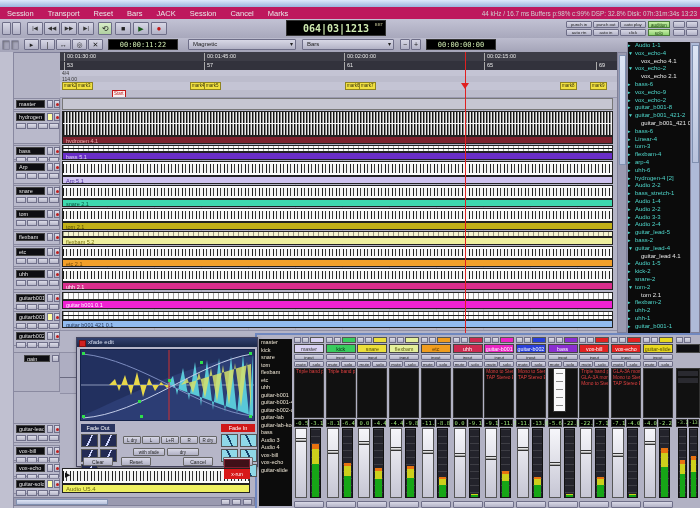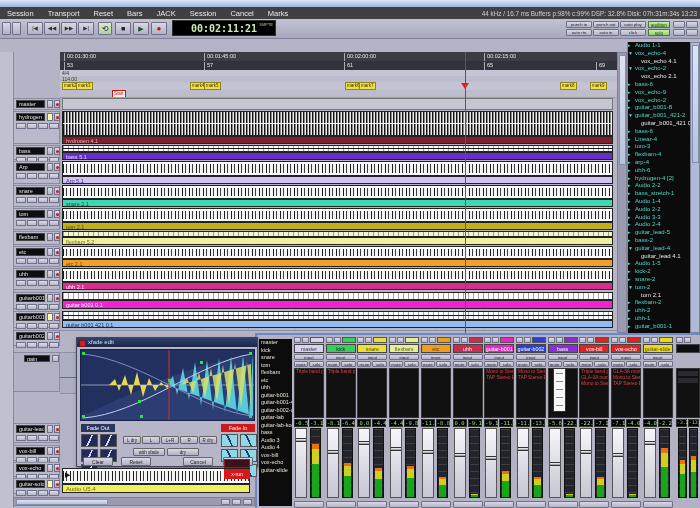--- a/index.html
+++ b/index.html
@@ -10,21 +10,21 @@
   .btn{position:absolute;background:linear-gradient(#d8d8e6,#b2b2c6);
        border:1px solid #6e6e88;border-radius:1px;box-sizing:border-box;
        font-size:5px;color:#222;text-align:center;overflow:hidden;}
   .sunken{background:#a4a4b8;border:1px solid #8a8aa0;box-shadow:inset 1px 1px 2px rgba(0,0,0,.3);}
   .namebtn{position:absolute;background:#0e0e12;color:#e6e6e6;border:1px solid #444;
        font-size:5.5px;line-height:7px;padding-left:2px;box-sizing:border-box;white-space:nowrap;overflow:hidden;}
   .clock{position:absolute;background:#000;color:#cfeab0;border:1px solid #333;
        font-family:"DejaVu Sans Mono",monospace;display:flex;align-items:center;justify-content:center;box-sizing:border-box;}
   .clockunit{position:absolute;color:#8a8a6a;font-size:4px;right:2px;top:1px;font-family:"Liberation Sans",sans-serif;}
   #titlebar{left:0;top:0;width:700px;height:7px;background:linear-gradient(#dce8fa,#9cb4dc);border-bottom:1px solid #7a8cb0;}
-  #menubar{left:0;top:7px;width:700px;height:12px;background:#404040;display:flex;align-items:center;}
+  #menubar{left:0;top:7px;width:700px;height:12px;background:#be185d;display:flex;align-items:center;}
   .menu-item{color:#e8e8e8;font-size:7.5px;padding:0 7px;}
   #menustatus{position:absolute;right:3px;top:0;height:12px;display:flex;align-items:center;color:#d0d0d0;font-size:6.3px;}
   #toolbar1{left:0;top:19px;width:700px;height:19px;background:linear-gradient(#c2c2d4,#a8a8bc);border-bottom:1px solid #80809a;}
   #toolbar2{left:0;top:38px;width:700px;height:14px;background:linear-gradient(#bcbcce,#a4a4b8);border-bottom:1px solid #80809a;}
   .ruler{position:absolute;left:60px;width:557px;color:#e8e8e8;font-size:5.5px;overflow:hidden;}
   .tick{position:absolute;top:1px;border-left:1px solid #aaa;padding-left:2px;height:100%;}
   .rname{position:absolute;right:2px;color:#77778c;font-size:5px;text-align:right;width:44px;}
   .marker{position:absolute;background:#f0e040;border:1px solid #908420;color:#3a3410;
        font-size:4.5px;line-height:6px;padding:0 1px;white-space:nowrap;}
   .lane{position:absolute;left:60px;width:557px;background:#b5b5c7;border-bottom:1px solid #9090a6;
@@ -91,33 +91,48 @@
       <div class="btn" style="left: 2px; top: 3px; width: 9px; height: 13px;"></div>
       <div class="btn" style="left: 12px; top: 3px; width: 9px; height: 13px;"></div>
       <div class="btn" style="left: 27px; top: 3px; width: 16px; height: 13px; font-size: 5.5px; line-height: 11px; color: rgb(51, 51, 51);">|◀</div>
       <div class="btn" style="left: 44px; top: 3px; width: 16px; height: 13px; font-size: 5.5px; line-height: 11px; color: rgb(51, 51, 51);">◀◀</div>
       <div class="btn" style="left: 61px; top: 3px; width: 16px; height: 13px; font-size: 5.5px; line-height: 11px; color: rgb(51, 51, 51);">▶▶</div>
       <div class="btn" style="left: 78px; top: 3px; width: 16px; height: 13px; font-size: 5.5px; line-height: 11px; color: rgb(51, 51, 51);">▶|</div>
       <div class="btn" style="left: 98px; top: 3px; width: 14px; height: 13px; font-size: 8px; line-height: 11px; background: linear-gradient(rgb(216, 236, 200), rgb(176, 208, 160));">⟲</div>
       <div class="btn" style="left: 115px; top: 3px; width: 16px; height: 13px; font-size: 7px; line-height: 12px;">■</div>
       <div class="btn" style="left: 133px; top: 3px; width: 16px; height: 13px; font-size: 7px; line-height: 12px; color: rgb(26, 90, 26);">▶</div>
       <div class="btn" style="left: 151px; top: 3px; width: 16px; height: 13px; font-size: 8px; line-height: 12px; color: rgb(192, 24, 24);">●</div>
-      <div class="clock" style="left: 172px; top: 1px; width: 104px; height: 16px; font-size: 10px; font-weight: bold;">00:02:11:21<div class="clockunit">SMPTE</div></div>
+      <div class="clock" style="left: 286px; top: 1px; width: 100px; height: 16px; font-size: 10px; font-weight: bold;">064|03|1213<div class="clockunit">BBT</div></div>
       <div class="btn" style="left: 566px; top: 2px; width: 26px; height: 7px; font-size: 4.3px; line-height: 6px;">punch in</div>
       <div class="btn" style="left: 593px; top: 2px; width: 26px; height: 7px; font-size: 4.3px; line-height: 6px;">punch out</div>
       <div class="btn" style="left: 620px; top: 2px; width: 26px; height: 7px; font-size: 4.3px; line-height: 6px;">auto play</div>
       <div class="btn" style="left: 566px; top: 10px; width: 26px; height: 7px; font-size: 4.3px; line-height: 6px;">auto rtn</div>
       <div class="btn" style="left: 593px; top: 10px; width: 26px; height: 7px; font-size: 4.3px; line-height: 6px;">auto in</div>
       <div class="btn" style="left: 620px; top: 10px; width: 26px; height: 7px; font-size: 4.3px; line-height: 6px;">click</div>
       <div class="lamp" style="left: 648px; top: 2px; width: 22px; height: 7px; line-height: 7px;">audition</div>
       <div class="lamp" style="left: 648px; top: 10px; width: 22px; height: 7px; line-height: 7px;">solo</div>
       <div class="btn" style="left: 673px; top: 2px; width: 12px; height: 7px;"></div>
       <div class="btn" style="left: 686px; top: 2px; width: 12px; height: 7px;"></div>
       <div class="btn" style="left: 673px; top: 10px; width: 12px; height: 7px;"></div>
       <div class="btn" style="left: 686px; top: 10px; width: 12px; height: 7px;"></div>
+    </div>
+  <div class="abs" id="toolbar2">
+      <div class="btn sunken" style="left: 2px; top: 2px; width: 8px; height: 10px;"></div>
+      <div class="btn sunken" style="left: 11px; top: 2px; width: 8px; height: 10px;"></div>
+      <div class="btn" style="left: 24px; top: 1px; width: 15px; height: 11px; font-size: 7px; line-height: 9px;">▸</div>
+      <div class="btn" style="left: 40px; top: 1px; width: 15px; height: 11px; font-size: 7px; line-height: 9px;">|</div>
+      <div class="btn" style="left: 56px; top: 1px; width: 15px; height: 11px; font-size: 7px; line-height: 9px;">↔</div>
+      <div class="btn" style="left: 72px; top: 1px; width: 15px; height: 11px; font-size: 7px; line-height: 9px;">◎</div>
+      <div class="btn" style="left: 88px; top: 1px; width: 15px; height: 11px; font-size: 7px; line-height: 9px;">✕</div>
+      <div class="clock" style="left: 108px; top: 1px; width: 70px; height: 11px; font-size: 7px;">00:00:11:22</div>
+      <div class="btn" style="left: 188px; top: 1px; width: 108px; height: 11px; font-size: 6px; line-height: 9px; text-align: left; padding-left: 4px;">Magnetic<div style="position: absolute; right: 2px; top: 0px; font-size: 6px;">▾</div></div>
+      <div class="btn" style="left: 302px; top: 1px; width: 92px; height: 11px; font-size: 6px; line-height: 9px; text-align: left; padding-left: 4px;">Bars<div style="position: absolute; right: 2px; top: 0px; font-size: 6px;">▾</div></div>
+      <div class="btn" style="left: 400px; top: 1px; width: 10px; height: 11px; font-size: 7px; line-height: 9px;">−</div>
+      <div class="btn" style="left: 411px; top: 1px; width: 10px; height: 11px; font-size: 7px; line-height: 9px;">+</div>
+      <div class="clock" style="left: 426px; top: 1px; width: 70px; height: 11px; font-size: 7px;">00:00:00:00</div>
     </div>
 
   <div class="abs" id="editor" style="left:0;top:52px;width:700px;height:456px;">
       <div class="rname" style="top: 1px;">SMPTE</div>
       <div class="rname" style="top: 10px;">Bars:Beats</div>
       <div class="rname" style="top: 19px;">Meter</div>
       <div class="rname" style="top: 25px;">Tempo</div>
       <div class="rname" style="top: 31px;">Marks</div>
       <div class="rname" style="top: 39px;">Ranges</div>
       <div class="ruler" style="top: 0px; height: 9px; background: rgb(60, 60, 70); border-bottom: 1px solid rgb(34, 34, 34);">

